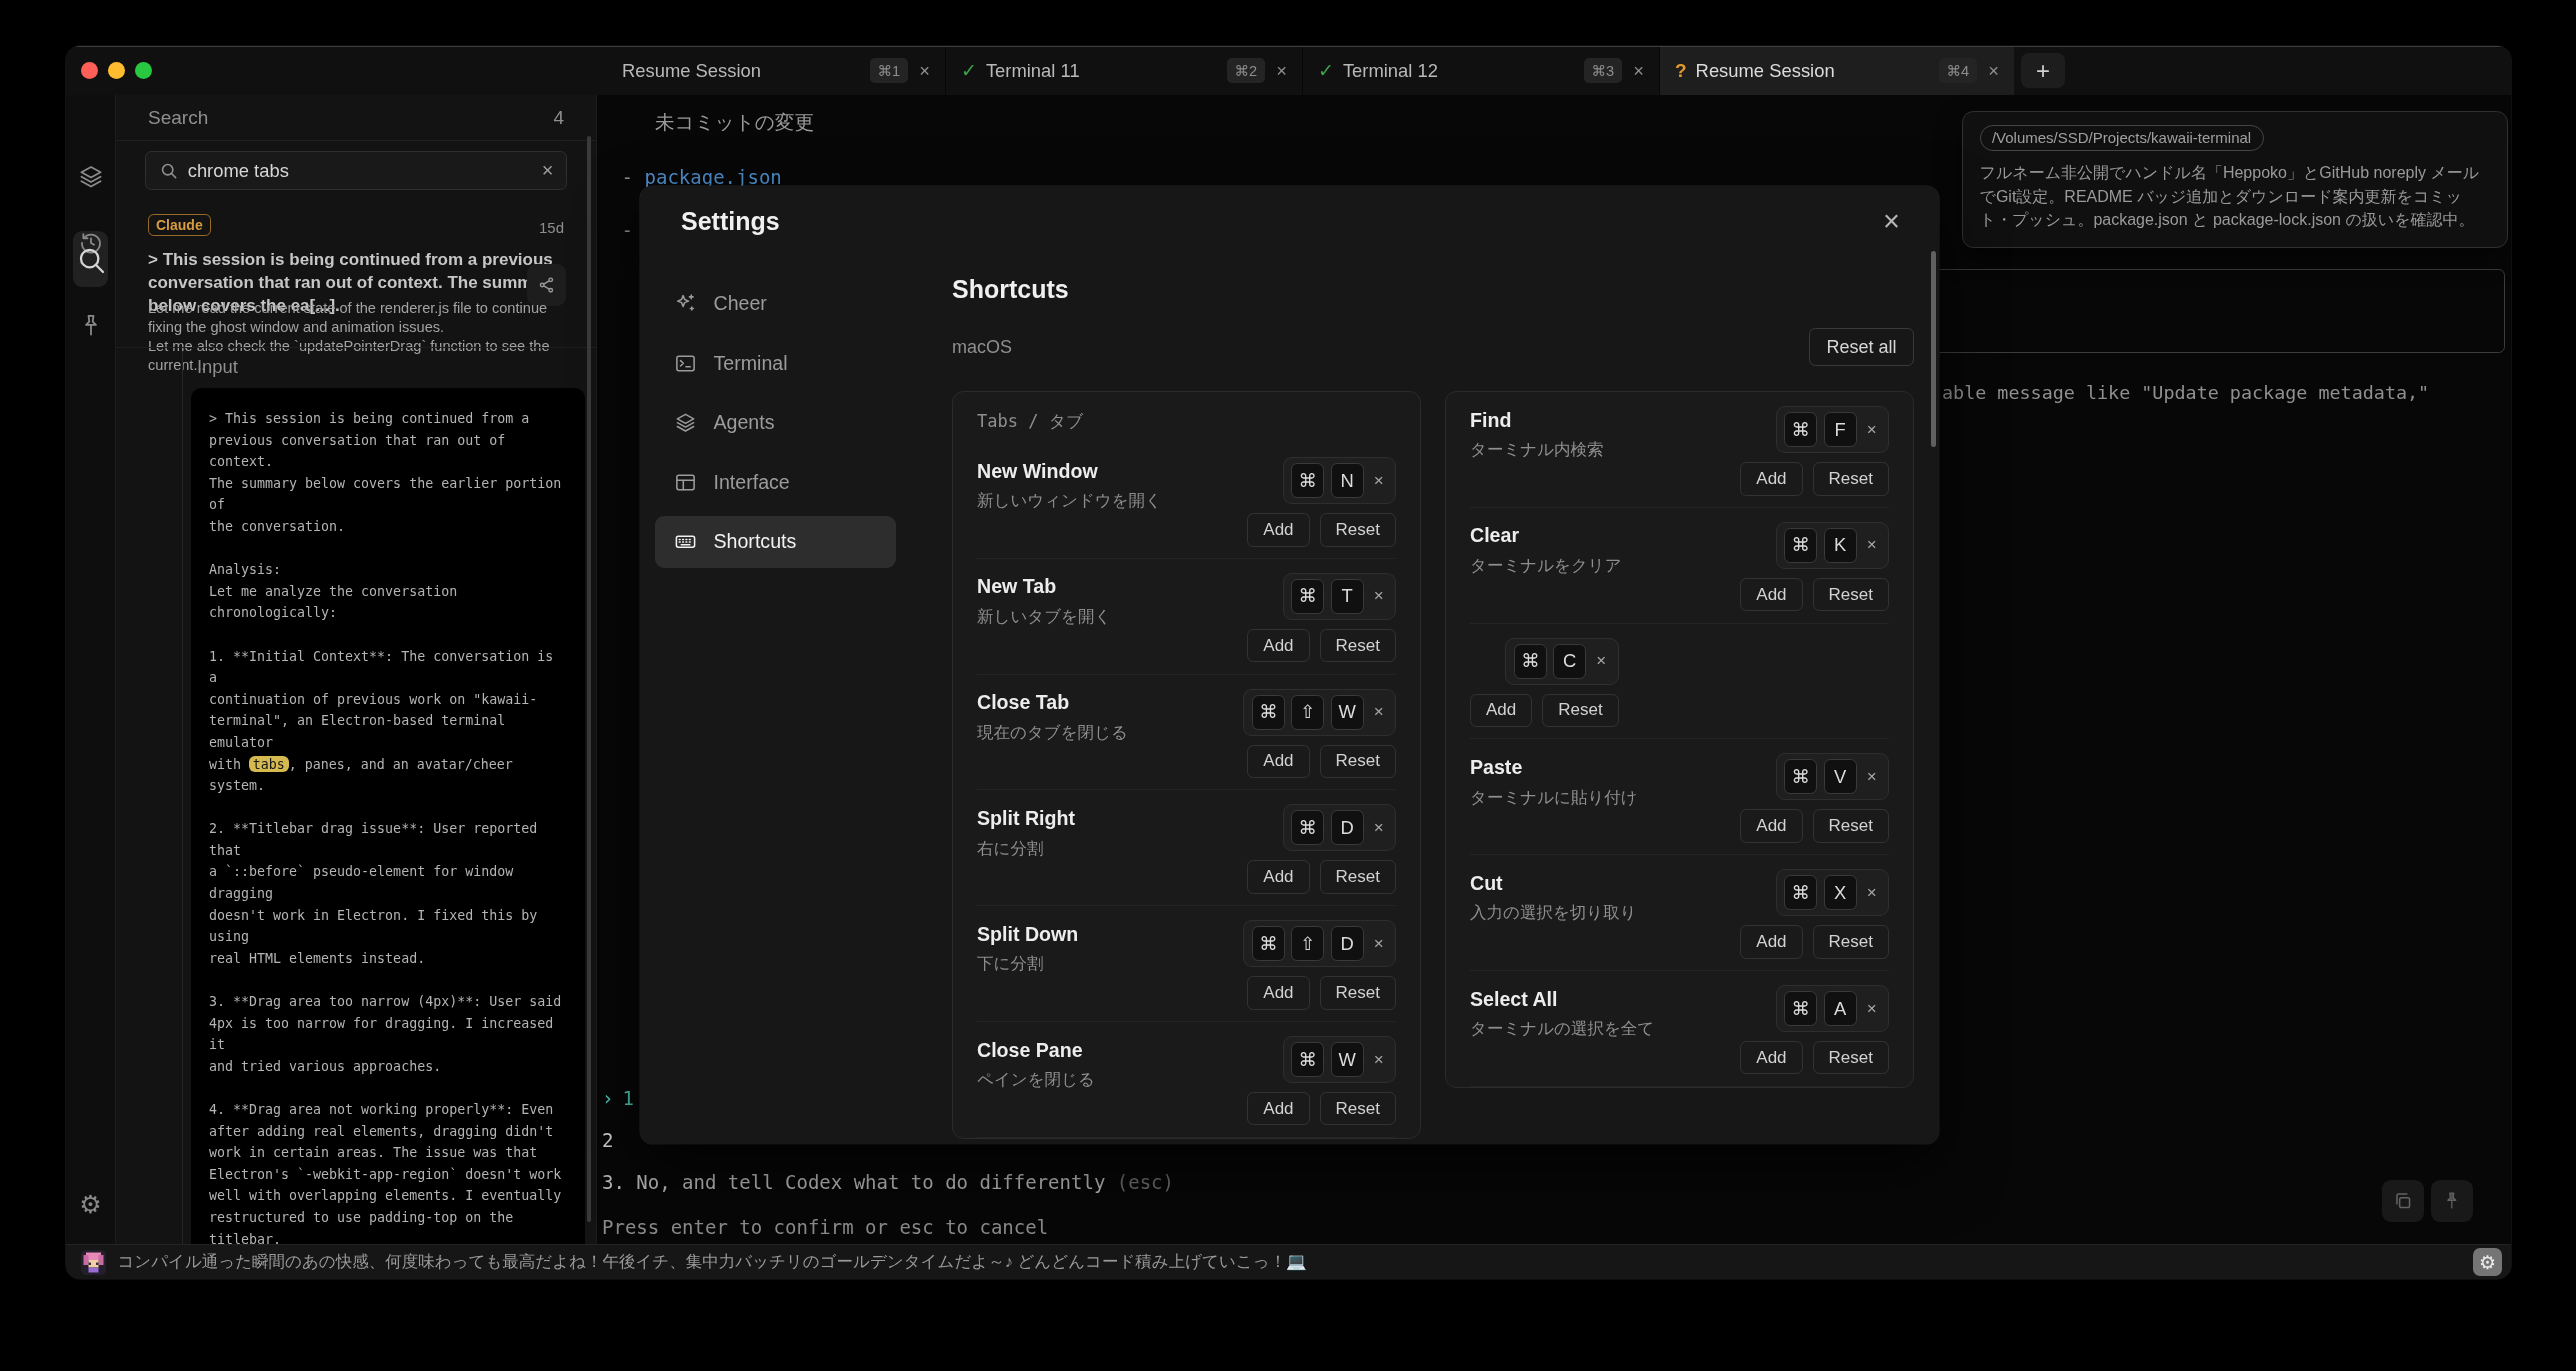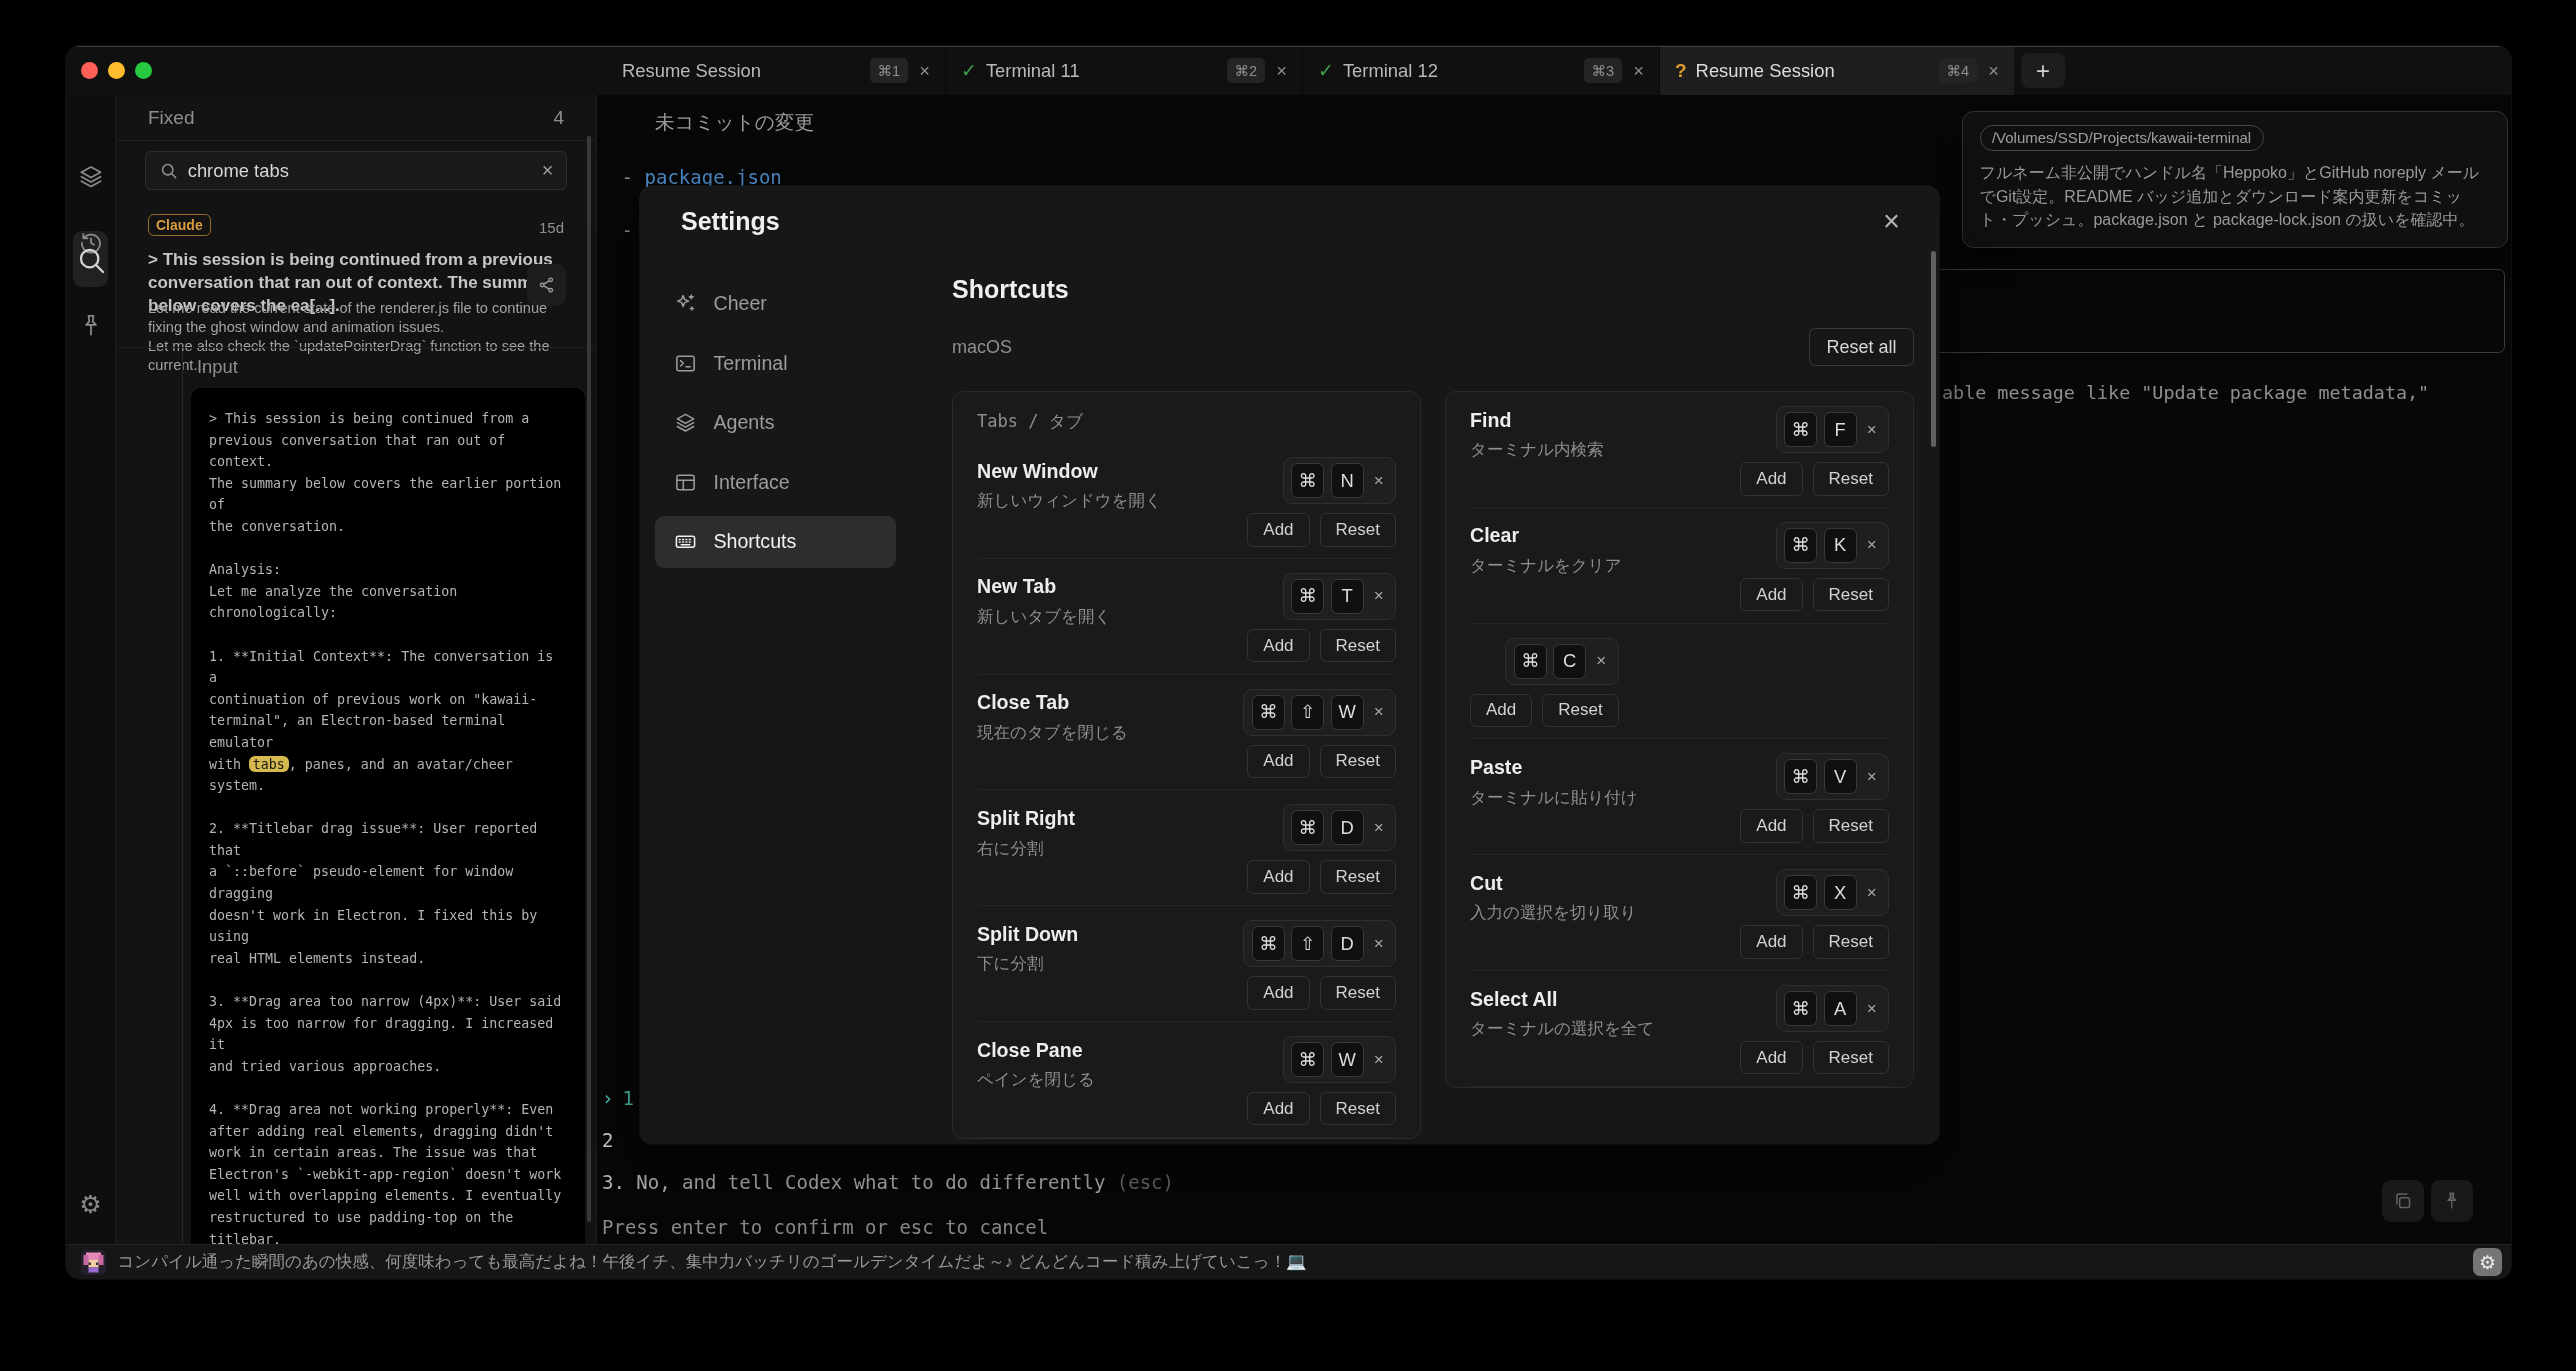--- a/index.html
+++ b/index.html
@@ -205,21 +205,21 @@
           <svg viewBox="0 0 24 24" width="27" height="27" fill="none" stroke="currentColor" stroke-width="1.6" stroke-linecap="round" stroke-linejoin="round">
               <path d="M9.8 3.5h4.4l-.7 5 2.9 2.9H7.6l2.9-2.9z"></path>
               <path d="M12 11.4V20"></path>
             </svg>
         </span>
         <span class="rail-icon" style="top:1095px; font-size:25px">⚙</span>
       </div>
 
       <div id="search-panel">
         <div class="sp-header">
-          <span class="sp-title">Fixed</span>
+          <span class="sp-title">Search</span>
           <span class="sp-count">4</span>
         </div>
         <div class="sp-input">
           <span>
             <svg viewBox="0 0 24 24" width="19" height="19" fill="none" stroke="#8f8f8f" stroke-width="2" stroke-linecap="round">
                 <circle cx="11" cy="11" r="6.5"></circle>
                 <path d="M15.8 15.8L21 21"></path>
               </svg>
           </span>
           <span class="sp-input-text">chrome tabs</span>

